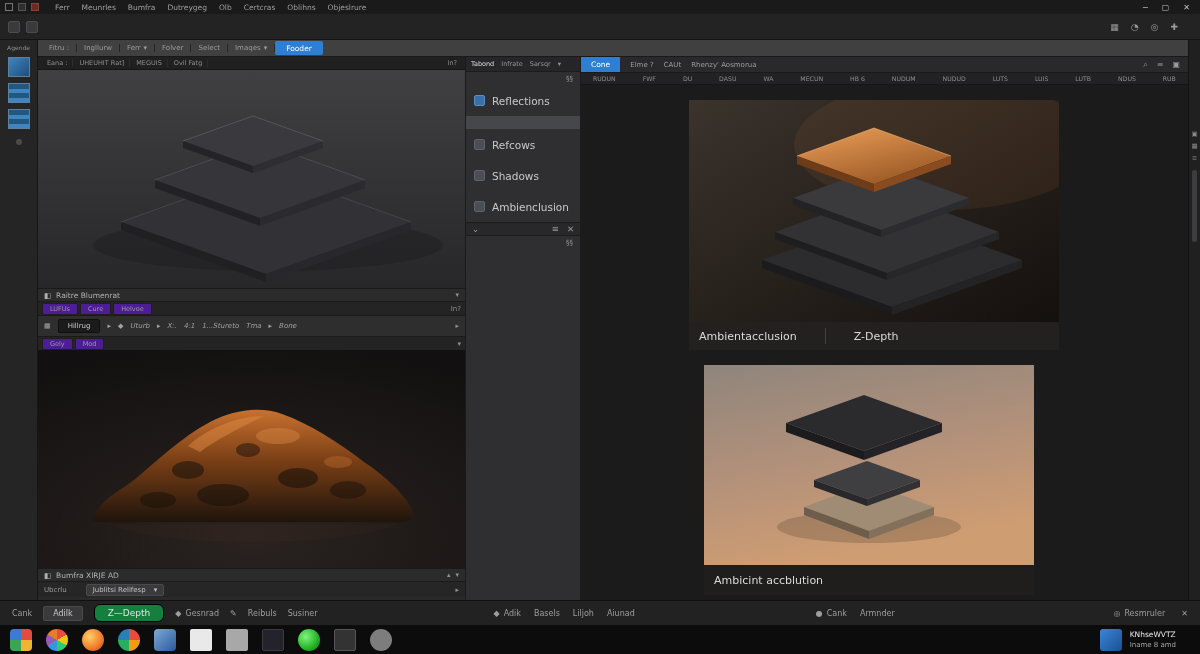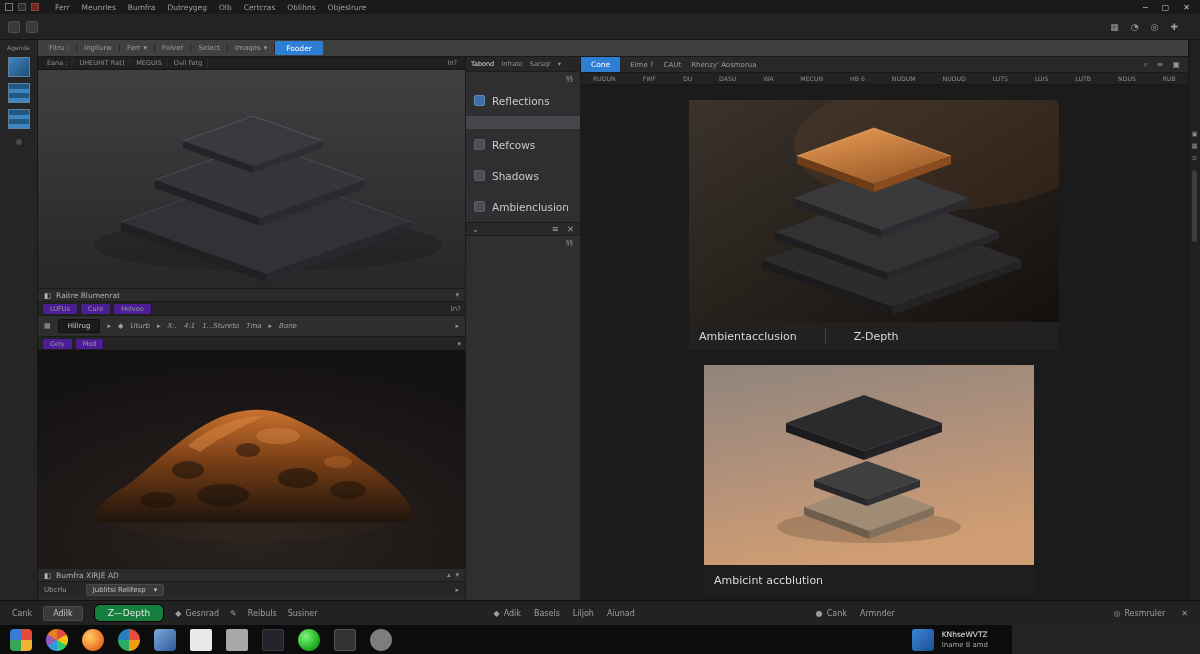--- a/index.html
+++ b/index.html
@@ -93,21 +93,21 @@
   .statusbar{left:0;top:600px;width:1200px;height:25px;background:#222223;border-top:1px solid #101010;
        display:flex;align-items:center;font-size:8px;color:#9e9e9e;gap:11px;padding:0 12px;}
   .sb-btn{background:#3a3a3c;border:1px solid #4a4a4c;border-radius:2px;padding:2px 9px;color:#c6c6c6;white-space:nowrap;}
   .sb-zdepth{background:#15803d;border:1px solid #000;border-radius:6px;padding:3px 13px;color:#e2e2e2;font-size:9px;white-space:nowrap;}
   .sb-item{display:flex;align-items:center;gap:4px;white-space:nowrap;}
   .sb-mid{display:flex;gap:13px;margin-left:165px;}
   .sb-grp2{display:flex;gap:13px;margin-left:170px;}
   .sb-far{margin-left:auto;display:flex;gap:16px;align-items:center;}
 
   
-  .taskbar{left:0;top:625px;width:1012px;height:29px;background:#0c0c0c;display:flex;align-items:center;gap:14px;padding:0 10px;}
+  .taskbar{left:0;top:625px;width:1200px;height:29px;background:#0c0c0c;display:flex;align-items:center;gap:14px;padding:0 10px;}
   .tk-ico{width:22px;height:22px;border-radius:4px;flex:none;}
   .ik-k{background:conic-gradient(#e34b3c 0 25%,#f2b234 0 50%,#3aa655 0 75%,#3a7bd5 0);}
   .ik-pin{border-radius:50%;background:conic-gradient(#e84c3d 0 60deg,#f1c40f 60deg 120deg,#2ecc71 120deg 180deg,#3498db 180deg 240deg,#9b59b6 240deg 300deg,#e67e22 300deg 360deg);}
   .ik-fox{border-radius:50%;background:radial-gradient(circle at 35% 35%,#ffcf66,#f07b2a 60%,#b53f12);}
   .ik-photos{border-radius:50%;background:conic-gradient(#e74c3c 0 25%,#f39c12 0 50%,#27ae60 0 75%,#2980b9 0);}
   .ik-blue{background:linear-gradient(135deg,#7ea8d6,#2c5a9e);}
   .ik-win{background:#e9e9e9;border-radius:2px;}
   .ik-gray{background:#a8a8a8;border-radius:2px;}
   .ik-dark{background:#23232c;border:1px solid #3a3a46;border-radius:2px;}
   .ik-green{border-radius:50%;background:radial-gradient(circle at 35% 35%,#7df57d,#15a819 70%);}

